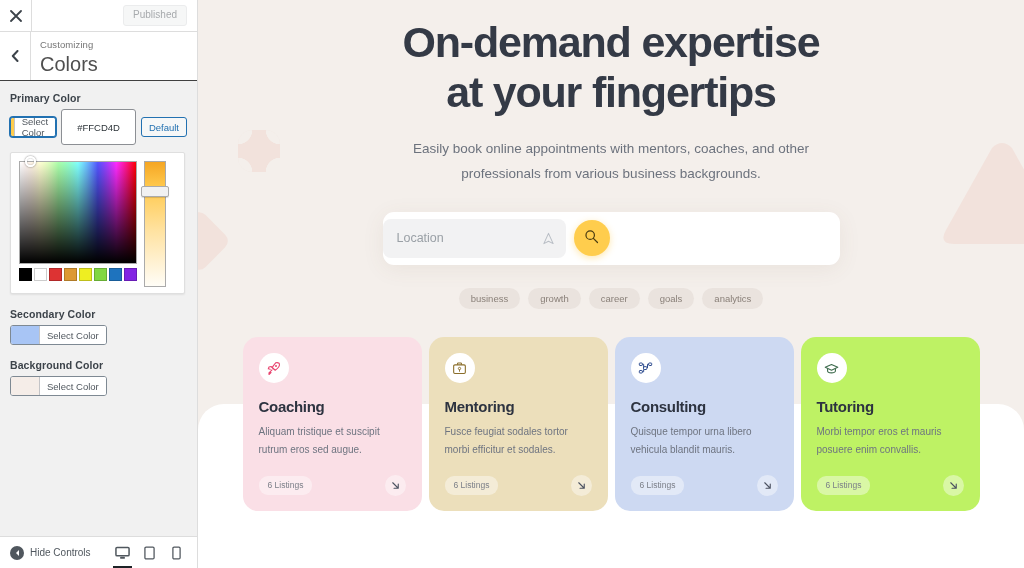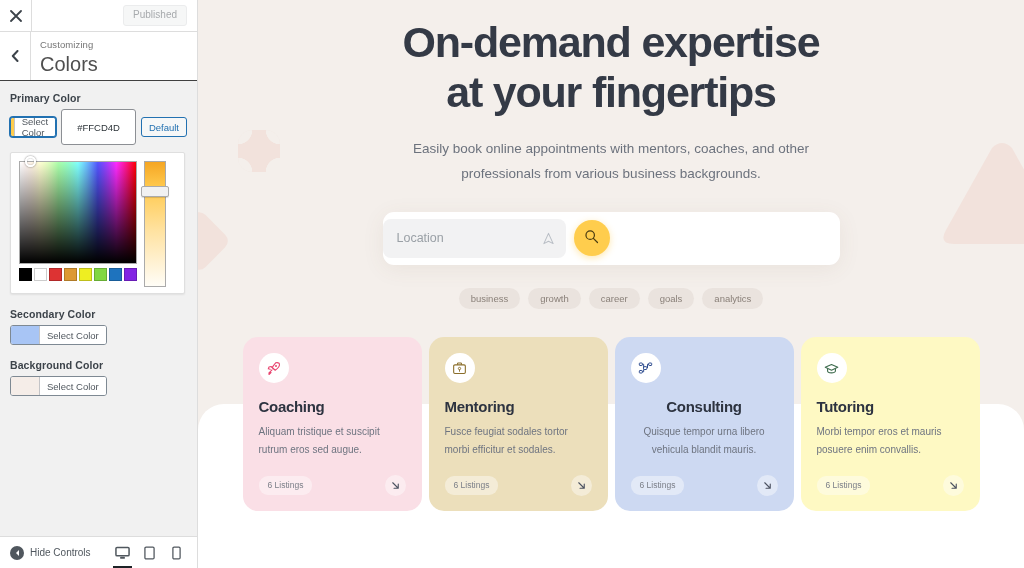--- a/index.html
+++ b/index.html
@@ -464,42 +464,42 @@
           <div class="card-desc"><span>Fusce feugiat sodales tortor</span><br><span>morbi efficitur et sodales.</span></div>
           <div class="card-foot">
             <span class="listings">6 Listings</span>
             <span class="card-arrow">
               <svg width="11" height="11" viewBox="0 0 12 12">
                 <path d="M3 3 L9 9 M9 4.4 V9 H4.4" fill="none" stroke="#4b5160" stroke-width="1.2" stroke-linecap="round" stroke-linejoin="round"></path>
               </svg>
             </span>
           </div>
         </div>
-        <div class="card" style="background: rgb(205, 217, 242); text-align: center;">
+        <div class="card" style="background: rgb(205, 217, 242);">
           <div class="card-icon">
             <svg width="15" height="15" viewBox="0 0 18 18">
               <rect x="1.6" y="2.4" width="3.6" height="3" rx=".7" fill="none" stroke="#2d4b8e" stroke-width="1.2"></rect>
               <rect x="12.8" y="2.4" width="3.6" height="3" rx=".7" fill="none" stroke="#2d4b8e" stroke-width="1.2"></rect>
               <rect x="1.6" y="11.4" width="3.6" height="3" rx=".7" fill="none" stroke="#2d4b8e" stroke-width="1.2"></rect>
               <rect x="6.6" y="6.8" width="4" height="3.4" rx=".8" fill="none" stroke="#2d4b8e" stroke-width="1.2"></rect>
               <path d="M5.2 3.9h1.6v4.6M12.8 3.9h-1.4v4.6M5.2 12.9h1.6V10.2" fill="none" stroke="#2d4b8e" stroke-width="1.2" stroke-linejoin="round"></path>
             </svg>
           </div>
           <div class="card-title">Consulting</div>
           <div class="card-desc"><span>Quisque tempor urna libero</span><br><span>vehicula blandit mauris.</span></div>
           <div class="card-foot">
             <span class="listings">6 Listings</span>
             <span class="card-arrow">
               <svg width="11" height="11" viewBox="0 0 12 12">
                 <path d="M3 3 L9 9 M9 4.4 V9 H4.4" fill="none" stroke="#4b5160" stroke-width="1.2" stroke-linecap="round" stroke-linejoin="round"></path>
               </svg>
             </span>
           </div>
         </div>
-        <div class="card" style="background: #fef9c3;">
+        <div class="card" style="background: #bef264;">
           <div class="card-icon">
             <svg width="15" height="15" viewBox="0 0 18 18">
               <path d="M1.5 7.6 9 4.2l7.5 3.4L9 11Z" fill="none" stroke="#3e6b4d" stroke-width="1.3" stroke-linejoin="round"></path>
               <path d="M4.3 9v3.1c0 1.2 2.1 2.1 4.7 2.1s4.7-.9 4.7-2.1V9" fill="none" stroke="#3e6b4d" stroke-width="1.3" stroke-linejoin="round"></path>
             </svg>
           </div>
           <div class="card-title">Tutoring</div>
           <div class="card-desc"><span>Morbi tempor eros et mauris</span><br><span>posuere enim convallis.</span></div>
           <div class="card-foot">
             <span class="listings">6 Listings</span>

